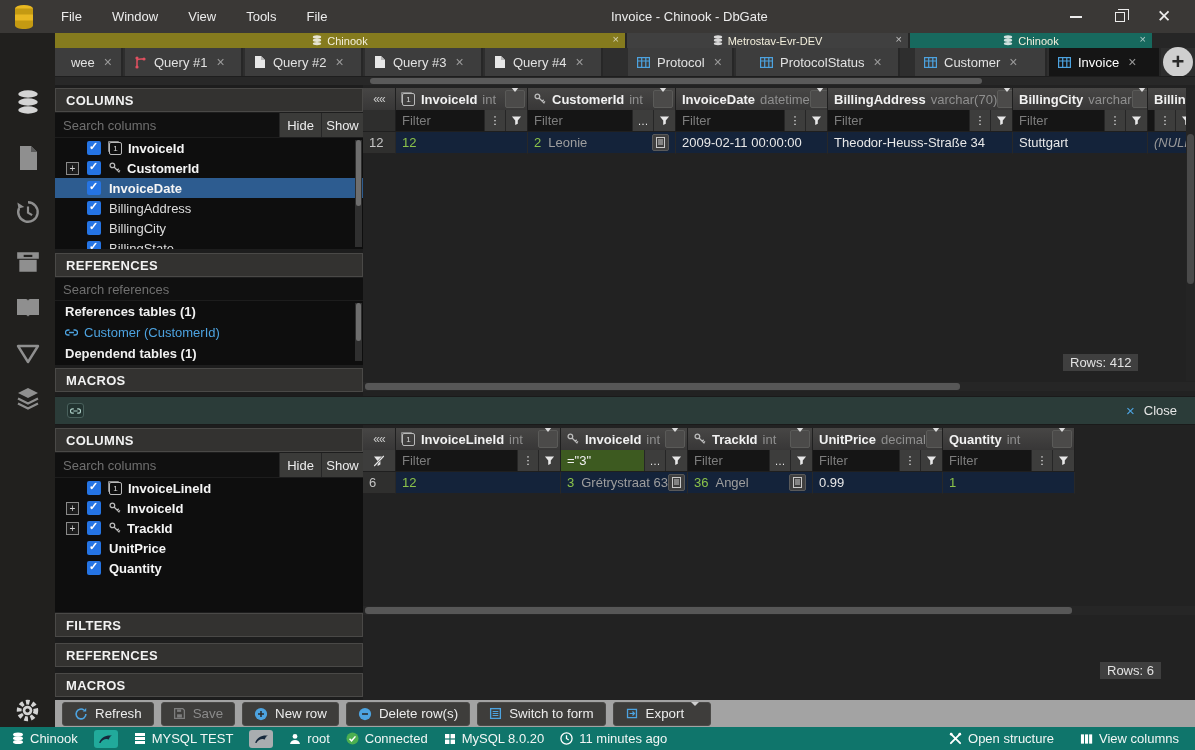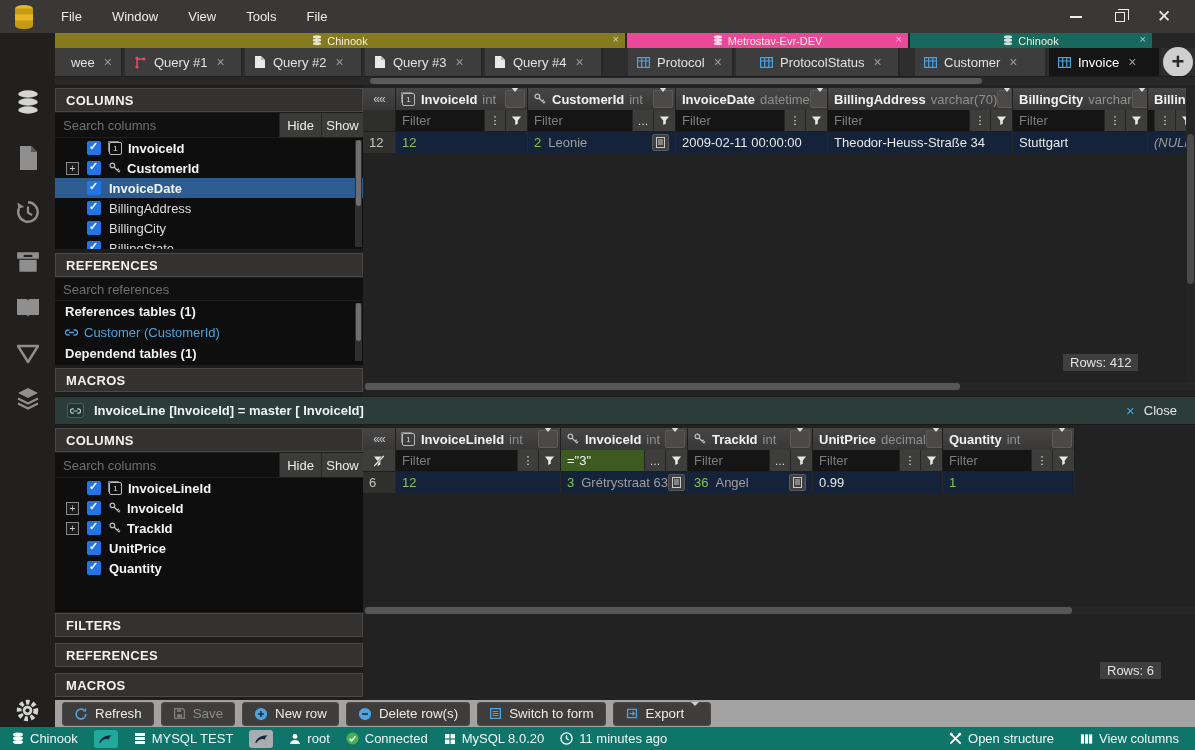--- a/index.html
+++ b/index.html
@@ -138,20 +138,21 @@
         <path d="M3 16.5v5c0 1.9 4 3.5 9 3.5s9-1.6 9-3.5v-5" fill="#c49a12"></path>
       </svg>
   </span>
   <nav id="menus" style="display:flex">
       <span class="menu">File</span>
       <span class="menu">Window</span>
       <span class="menu">View</span>
       <span class="menu">Tools</span>
       <span class="menu">File</span>
     </nav>
+  <div class="wintitle">Invoice - Chinook - DbGate</div>
   <div class="winctl">
     <span class="wc">
         <span class="wc-min"></span>
       </span>
     <span class="wc">
         <span class="wc-res"></span>
       </span>
     <span class="wc wc-x">✕</span>
   </div>
 </div>
@@ -216,21 +217,21 @@
         <span class="ic" style="color: rgba(255, 255, 255, 0.8);">
           <svg width="10" height="11" viewBox="0 0 10 11">
             <ellipse cx="5" cy="2" rx="4.2" ry="1.7" fill="currentColor"></ellipse>
             <ellipse cx="5" cy="5.3" rx="4.2" ry="1.7" fill="currentColor"></ellipse>
             <ellipse cx="5" cy="8.6" rx="4.2" ry="1.7" fill="currentColor"></ellipse>
           </svg>
         </span>
         <span>Chinook</span>
         <span class="gx">×</span>
       </div>
-      <div class="group" style="left: 572px; width: 281px; background: #ec4899;">
+      <div class="group" style="left: 572px; width: 281px; background: #404040;">
         <span class="ic" style="color: rgba(255, 255, 255, 0.8);">
           <svg width="10" height="11" viewBox="0 0 10 11">
             <ellipse cx="5" cy="2" rx="4.2" ry="1.7" fill="currentColor"></ellipse>
             <ellipse cx="5" cy="5.3" rx="4.2" ry="1.7" fill="currentColor"></ellipse>
             <ellipse cx="5" cy="8.6" rx="4.2" ry="1.7" fill="currentColor"></ellipse>
           </svg>
         </span>
         <span>Metrostav-Evr-DEV</span>
         <span class="gx">×</span>
       </div>
@@ -884,21 +885,20 @@
       <div class="thumb" style="top: 46px; height: 150px;"></div>
     </div>
   </div>
 
 <div class="abs detail-bar">
   <span class="chip ic">
       <svg width="11" height="8" viewBox="0 0 13 9">
         <path d="M4.5 2H3A2.5 2.5 0 003 7h1.5M8.5 2H10a2.5 2.5 0 010 5H8.5M4 4.5h5" fill="none" stroke="#aaccc4" stroke-width="1.4"></path>
       </svg>
     </span>
-  <span class="detail-title">InvoiceLine [InvoiceId] = master [ InvoiceId]</span>
   <span class="detail-close">
     <span class="x">×</span>
     <span>Close</span>
   </span>
 </div>
 
 <div class="abs panel p-bot">
   <div class="panel-hd" style="top:3px">COLUMNS</div>
   <div class="search-row" style="top:28px">
     <div class="search-ph">Search columns</div>

